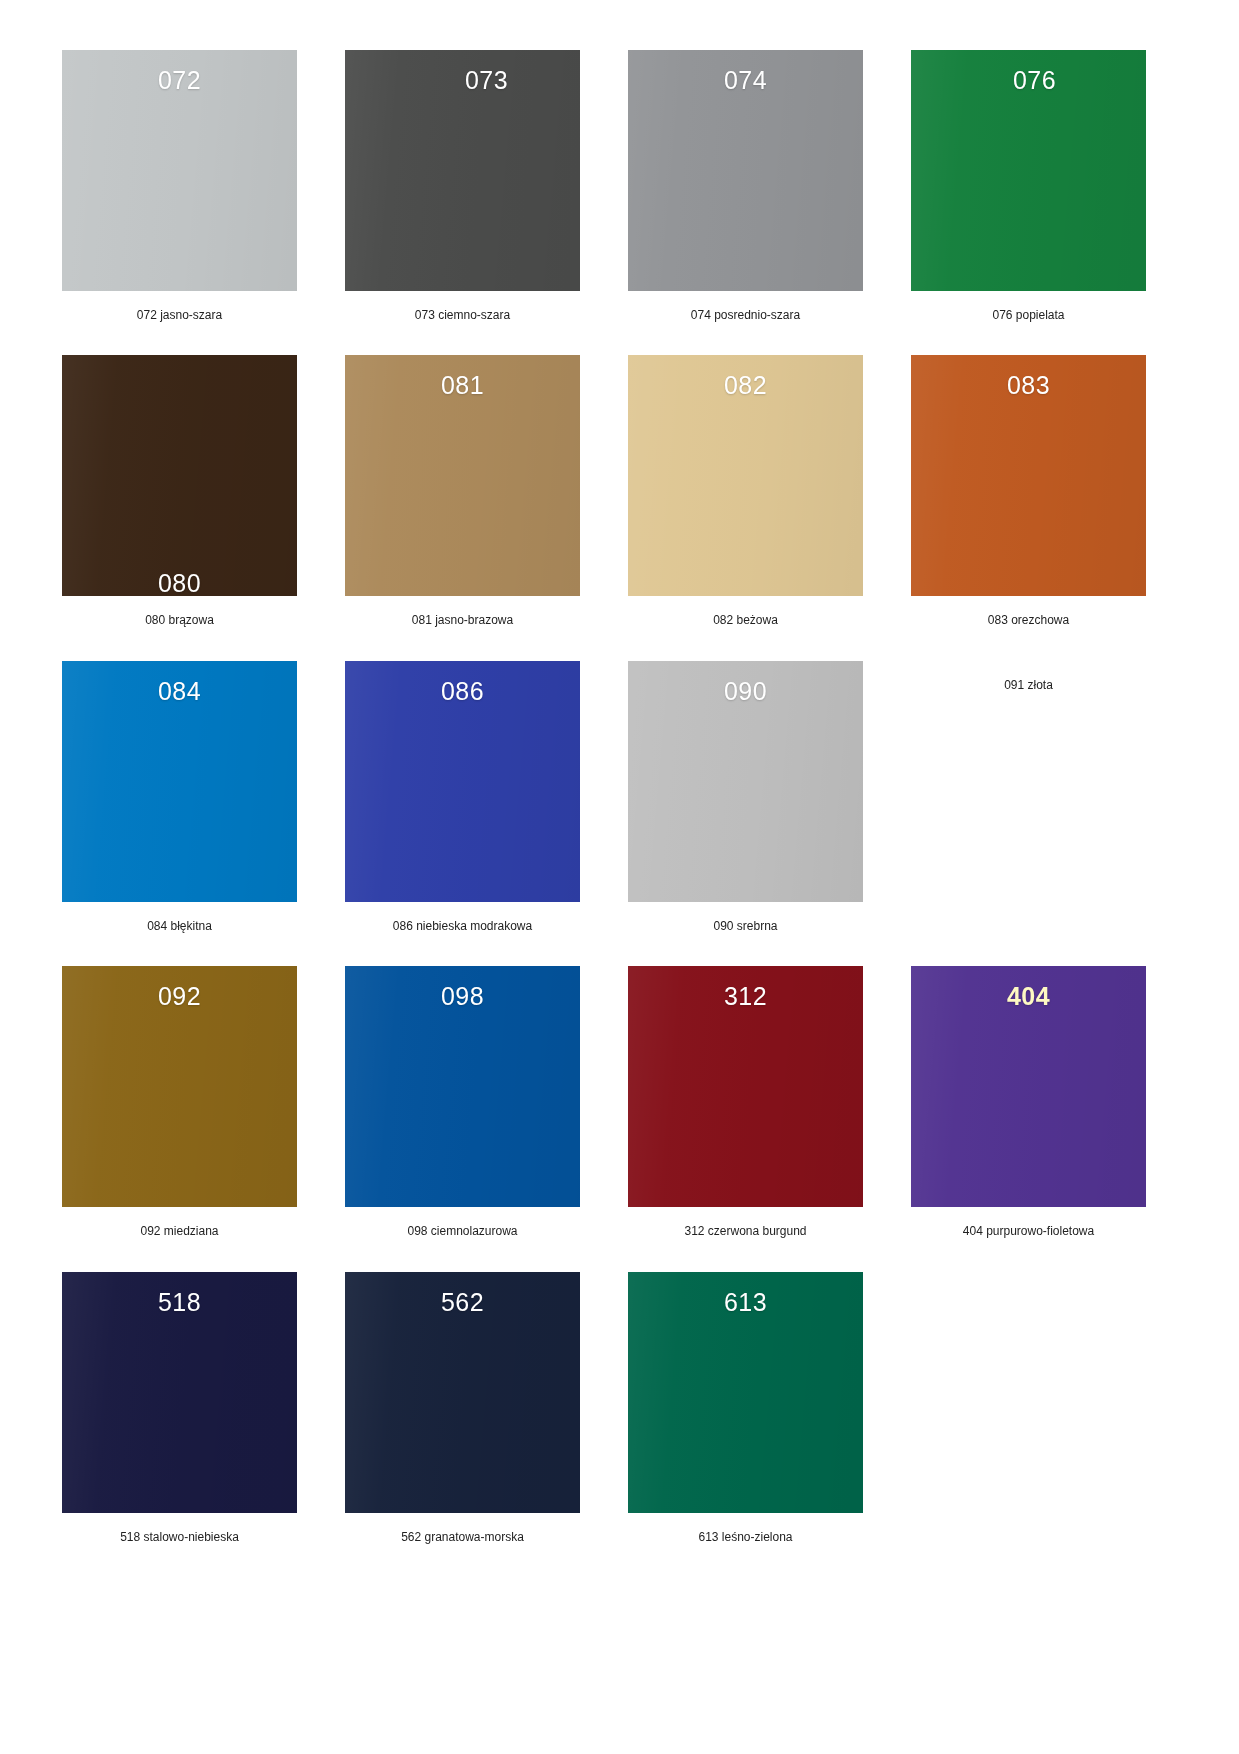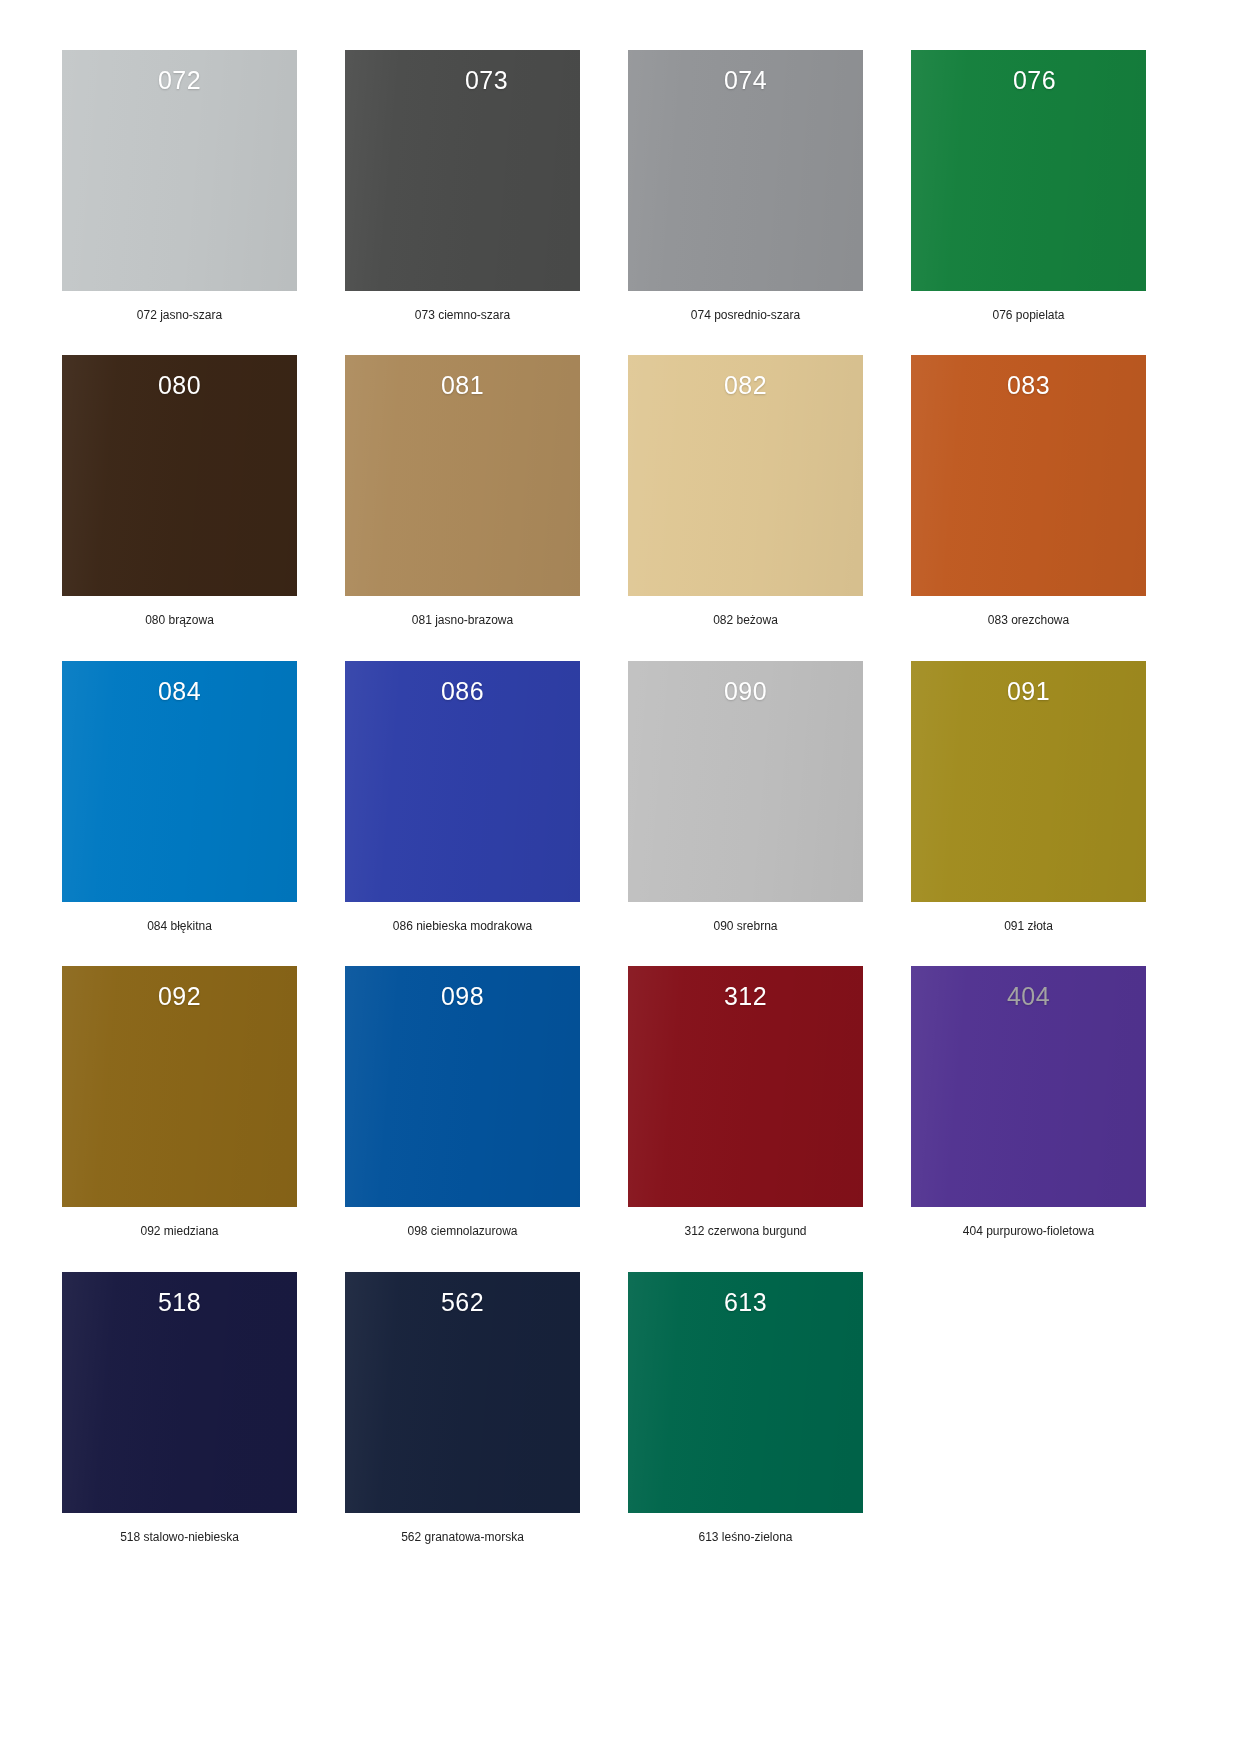--- a/index.html
+++ b/index.html
@@ -108,21 +108,21 @@
         </div>
         <div class="swatch-caption">074 posrednio-szara</div>
       </div>
       <div class="swatch-cell">
         <div class="swatch-chip" style="background-color: #15803d; padding-left: 12px;">
           <span class="swatch-code" style="color: rgb(255, 255, 255);">076</span>
         </div>
         <div class="swatch-caption">076 popielata</div>
       </div>
       <div class="swatch-cell">
-        <div class="swatch-chip" style="background-color: rgb(59, 38, 22);">
+        <div class="swatch-chip" style="background-color: rgb(59, 38, 22); align-items: flex-end;">
           <span class="swatch-code" style="color: rgb(255, 255, 255);">080</span>
         </div>
         <div class="swatch-caption">080 brązowa</div>
       </div>
       <div class="swatch-cell">
         <div class="swatch-chip" style="background-color: rgb(172, 138, 91);">
           <span class="swatch-code" style="color: rgb(255, 255, 255);">081</span>
         </div>
         <div class="swatch-caption">081 jasno-brazowa</div>
       </div>
@@ -150,23 +150,20 @@
         </div>
         <div class="swatch-caption">086 niebieska modrakowa</div>
       </div>
       <div class="swatch-cell">
         <div class="swatch-chip" style="background-color: rgb(191, 191, 191);">
           <span class="swatch-code" style="color: rgb(255, 255, 255);">090</span>
         </div>
         <div class="swatch-caption">090 srebrna</div>
       </div>
       <div class="swatch-cell">
-        <div class="swatch-chip" style="background-color: rgb(161, 140, 31);">
-          <span class="swatch-code" style="color: rgb(255, 255, 255);">091</span>
-        </div>
         <div class="swatch-caption">091 złota</div>
       </div>
       <div class="swatch-cell">
         <div class="swatch-chip" style="background-color: rgb(138, 102, 24);">
           <span class="swatch-code" style="color: rgb(255, 255, 255);">092</span>
         </div>
         <div class="swatch-caption">092 miedziana</div>
       </div>
       <div class="swatch-cell">
         <div class="swatch-chip" style="background-color: rgb(3, 83, 156);">
@@ -175,21 +172,21 @@
         <div class="swatch-caption">098 ciemnolazurowa</div>
       </div>
       <div class="swatch-cell">
         <div class="swatch-chip" style="background-color: rgb(133, 17, 26);">
           <span class="swatch-code" style="color: rgb(255, 255, 255);">312</span>
         </div>
         <div class="swatch-caption">312 czerwona burgund</div>
       </div>
       <div class="swatch-cell">
         <div class="swatch-chip" style="background-color: rgb(82, 51, 145);">
-          <span class="swatch-code" style="color: #a3a3a3;">404</span>
+          <span class="swatch-code" style="color: #fef9c3; font-weight: bold;">404</span>
         </div>
         <div class="swatch-caption">404 purpurowo-fioletowa</div>
       </div>
       <div class="swatch-cell">
         <div class="swatch-chip" style="background-color: rgb(25, 26, 65);">
           <span class="swatch-code" style="color: rgb(255, 255, 255);">518</span>
         </div>
         <div class="swatch-caption">518 stalowo-niebieska</div>
       </div>
       <div class="swatch-cell">

